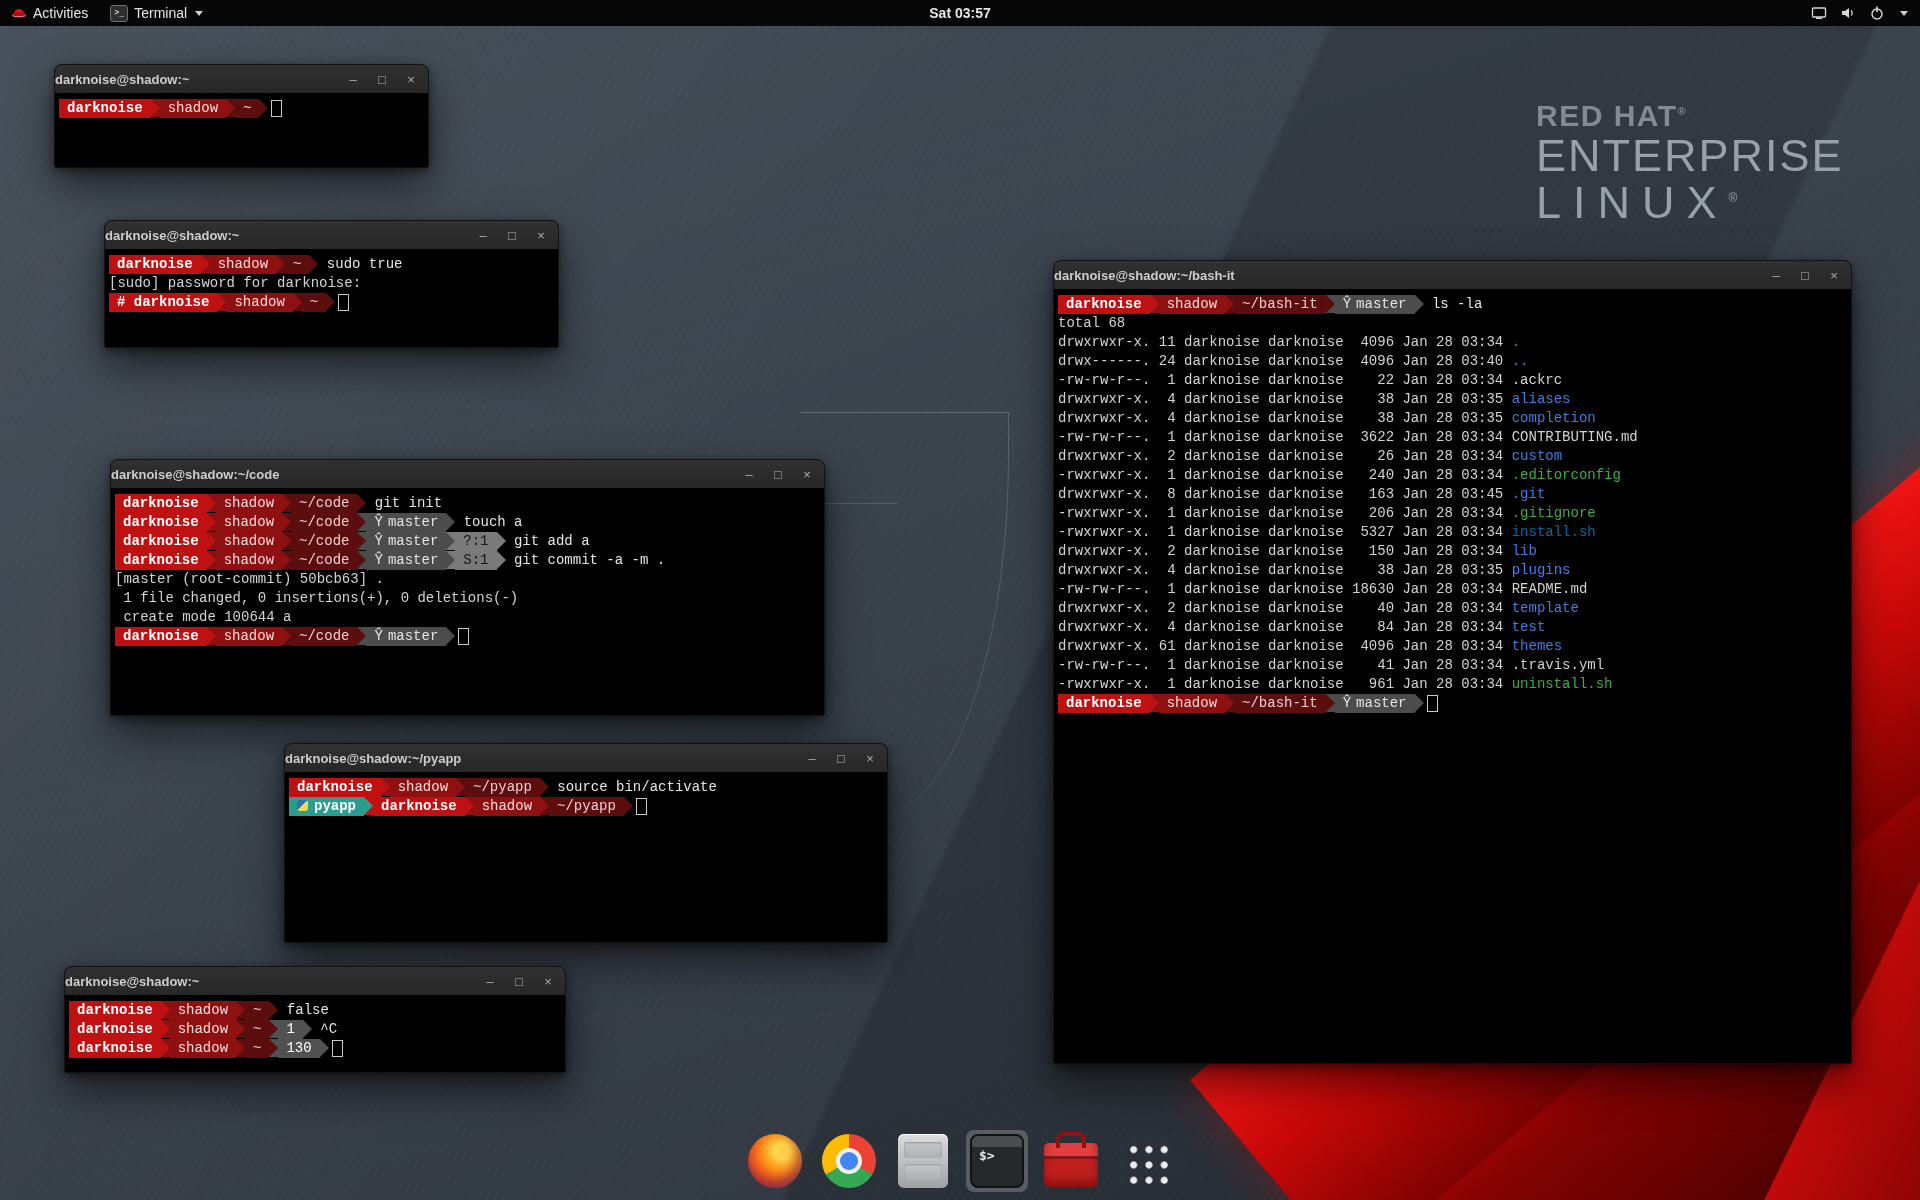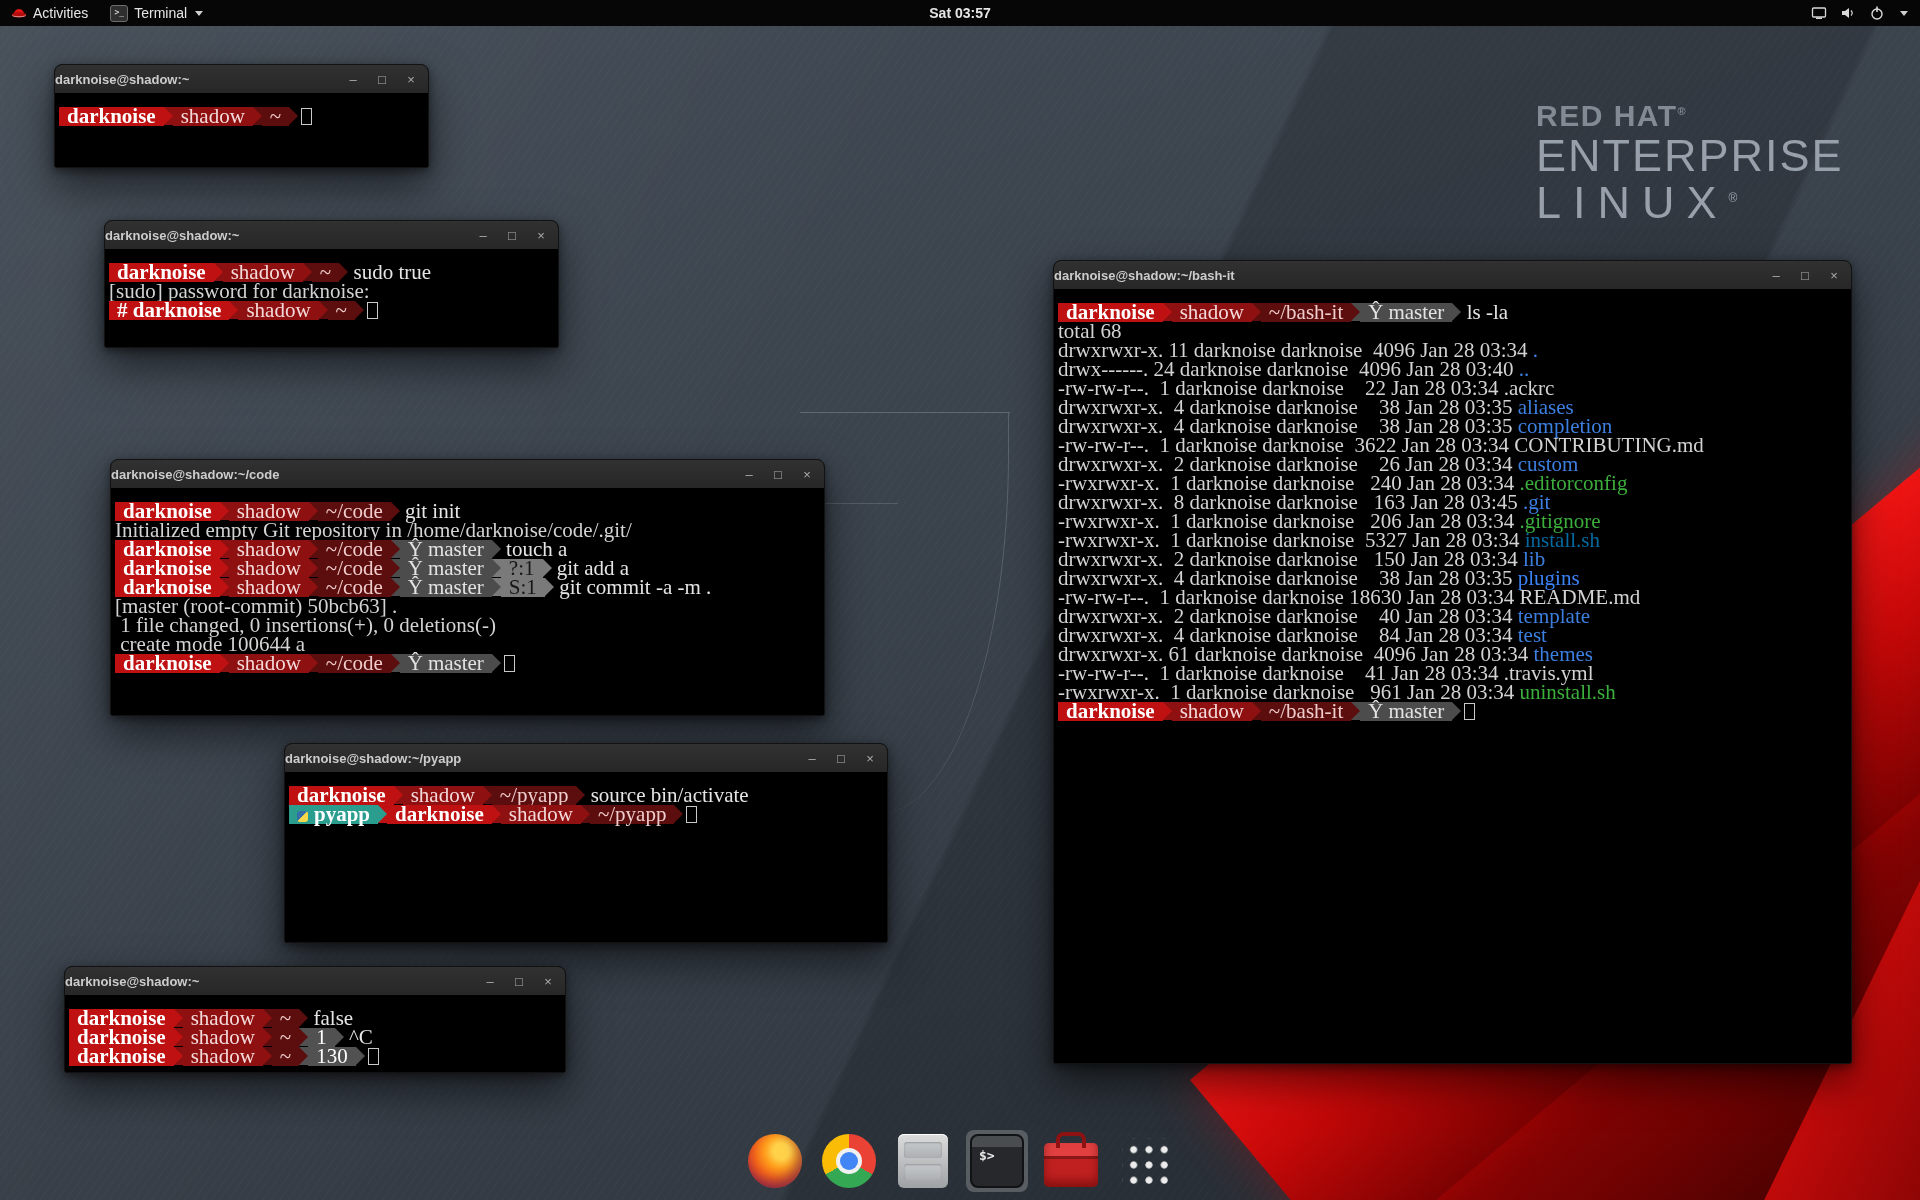--- a/index.html
+++ b/index.html
@@ -46,22 +46,22 @@
   .sysicons{margin-left:auto;display:flex;align-items:center;gap:13px;height:100%;padding:0 12px;}
   
   .window{position:absolute;z-index:10;background:#000;border:1px solid #121212;border-radius:8px 8px 3px 3px;
     box-shadow:0 18px 42px rgba(0,0,0,0.55),0 3px 10px rgba(0,0,0,0.45);}
   .titlebar{height:28px;background:linear-gradient(#313131,#272727);border-bottom:1px solid #1b1b1b;
     border-radius:7px 7px 0 0;position:relative;display:flex;align-items:center;justify-content:flex-start;}
   .wtitle{font-size:13px;font-weight:bold;color:#cccccc;}
   .wbtns{position:absolute;right:10px;top:0;bottom:0;display:flex;align-items:center;gap:15px;color:#ababab;font-size:13px;}
   .wbtn{width:14px;text-align:center;cursor:default;line-height:13px;}
   .term{position:absolute;left:0;right:0;top:28px;bottom:0;background:#000;overflow:hidden;
-    padding:14px 0 0 4px;border-radius:0 0 2px 2px;
-    font-family:Liberation Serif, serif;font-size:21px;color:#d3d3d3;}
+    padding:6px 0 0 4px;border-radius:0 0 2px 2px;
+    font-family:Liberation Mono, monospace;font-size:14px;color:#d3d3d3;}
   .tline{height:19px;line-height:19px;white-space:pre;}
   .seg{display:inline-block;height:19px;line-height:19px;padding:0 8px;vertical-align:top;}
   .arrow{display:inline-block;width:0;height:0;vertical-align:top;
     border-top:9.5px solid transparent;border-bottom:9.5px solid transparent;border-left:9px solid transparent;}
   .cmd{color:#e5e5e5;}
   .cursor{display:inline-block;width:9px;height:15px;border:1px solid #c9c9c9;margin-left:3px;margin-top:1px;vertical-align:top;}
   .seg-user{color:#ffffff;font-weight:bold;}
   .seg-host{color:#f4dada;}
   .seg-path{color:#f0cdcd;}
   .seg-git{color:#e3e3e3;}
@@ -194,21 +194,20 @@
     <header class="titlebar">
       <span class="wtitle">darknoise@shadow:~/code</span>
       <span class="wbtns">
         <span class="wbtn">–</span>
         <span class="wbtn">□</span>
         <span class="wbtn">×</span>
       </span>
     </header>
     <div class="term">
         <div class="tline"><span class="seg seg-user" style="background: rgb(191, 17, 17);">darknoise</span><span class="arrow" style="border-left-color: rgb(191, 17, 17); background: rgb(143, 16, 16);"></span><span class="seg seg-host" style="background: rgb(143, 16, 16);">shadow</span><span class="arrow" style="border-left-color: rgb(143, 16, 16); background: rgb(92, 13, 13);"></span><span class="seg seg-path" style="background: rgb(92, 13, 13);">~/code</span><span class="arrow" style="border-left-color: rgb(92, 13, 13); background: transparent;"></span><span class="cmd"> git init</span></div>
-        <div class="tline"><span>Initialized empty Git repository in /home/darknoise/code/.git/</span></div>
         <div class="tline"><span class="seg seg-user" style="background: rgb(191, 17, 17);">darknoise</span><span class="arrow" style="border-left-color: rgb(191, 17, 17); background: rgb(143, 16, 16);"></span><span class="seg seg-host" style="background: rgb(143, 16, 16);">shadow</span><span class="arrow" style="border-left-color: rgb(143, 16, 16); background: rgb(92, 13, 13);"></span><span class="seg seg-path" style="background: rgb(92, 13, 13);">~/code</span><span class="arrow" style="border-left-color: rgb(92, 13, 13); background: rgb(76, 76, 76);"></span><span class="seg seg-git" style="background: rgb(76, 76, 76);"><span class="picon branch-icon">Ŷ</span>master</span><span class="arrow" style="border-left-color: rgb(76, 76, 76); background: transparent;"></span><span class="cmd"> touch a</span></div>
         <div class="tline"><span class="seg seg-user" style="background: rgb(191, 17, 17);">darknoise</span><span class="arrow" style="border-left-color: rgb(191, 17, 17); background: rgb(143, 16, 16);"></span><span class="seg seg-host" style="background: rgb(143, 16, 16);">shadow</span><span class="arrow" style="border-left-color: rgb(143, 16, 16); background: rgb(92, 13, 13);"></span><span class="seg seg-path" style="background: rgb(92, 13, 13);">~/code</span><span class="arrow" style="border-left-color: rgb(92, 13, 13); background: rgb(76, 76, 76);"></span><span class="seg seg-git" style="background: rgb(76, 76, 76);"><span class="picon branch-icon">Ŷ</span>master</span><span class="arrow" style="border-left-color: rgb(76, 76, 76); background: rgb(122, 122, 122);"></span><span class="seg seg-gitstat" style="background: rgb(122, 122, 122);">?:1</span><span class="arrow" style="border-left-color: rgb(122, 122, 122); background: transparent;"></span><span class="cmd"> git add a</span></div>
         <div class="tline"><span class="seg seg-user" style="background: rgb(191, 17, 17);">darknoise</span><span class="arrow" style="border-left-color: rgb(191, 17, 17); background: rgb(143, 16, 16);"></span><span class="seg seg-host" style="background: rgb(143, 16, 16);">shadow</span><span class="arrow" style="border-left-color: rgb(143, 16, 16); background: rgb(92, 13, 13);"></span><span class="seg seg-path" style="background: rgb(92, 13, 13);">~/code</span><span class="arrow" style="border-left-color: rgb(92, 13, 13); background: rgb(76, 76, 76);"></span><span class="seg seg-git" style="background: rgb(76, 76, 76);"><span class="picon branch-icon">Ŷ</span>master</span><span class="arrow" style="border-left-color: rgb(76, 76, 76); background: rgb(122, 122, 122);"></span><span class="seg seg-gitstat" style="background: rgb(122, 122, 122);">S:1</span><span class="arrow" style="border-left-color: rgb(122, 122, 122); background: transparent;"></span><span class="cmd"> git commit -a -m .</span></div>
         <div class="tline"><span>[master (root-commit) 50bcb63] .</span></div>
         <div class="tline"><span> 1 file changed, 0 insertions(+), 0 deletions(-)</span></div>
         <div class="tline"><span> create mode 100644 a</span></div>
         <div class="tline"><span class="seg seg-user" style="background: rgb(191, 17, 17);">darknoise</span><span class="arrow" style="border-left-color: rgb(191, 17, 17); background: rgb(143, 16, 16);"></span><span class="seg seg-host" style="background: rgb(143, 16, 16);">shadow</span><span class="arrow" style="border-left-color: rgb(143, 16, 16); background: rgb(92, 13, 13);"></span><span class="seg seg-path" style="background: rgb(92, 13, 13);">~/code</span><span class="arrow" style="border-left-color: rgb(92, 13, 13); background: rgb(76, 76, 76);"></span><span class="seg seg-git" style="background: rgb(76, 76, 76);"><span class="picon branch-icon">Ŷ</span>master</span><span class="arrow" style="border-left-color: rgb(76, 76, 76); background: transparent;"></span><span class="cursor"></span></div>
       </div>
   </section>
 

